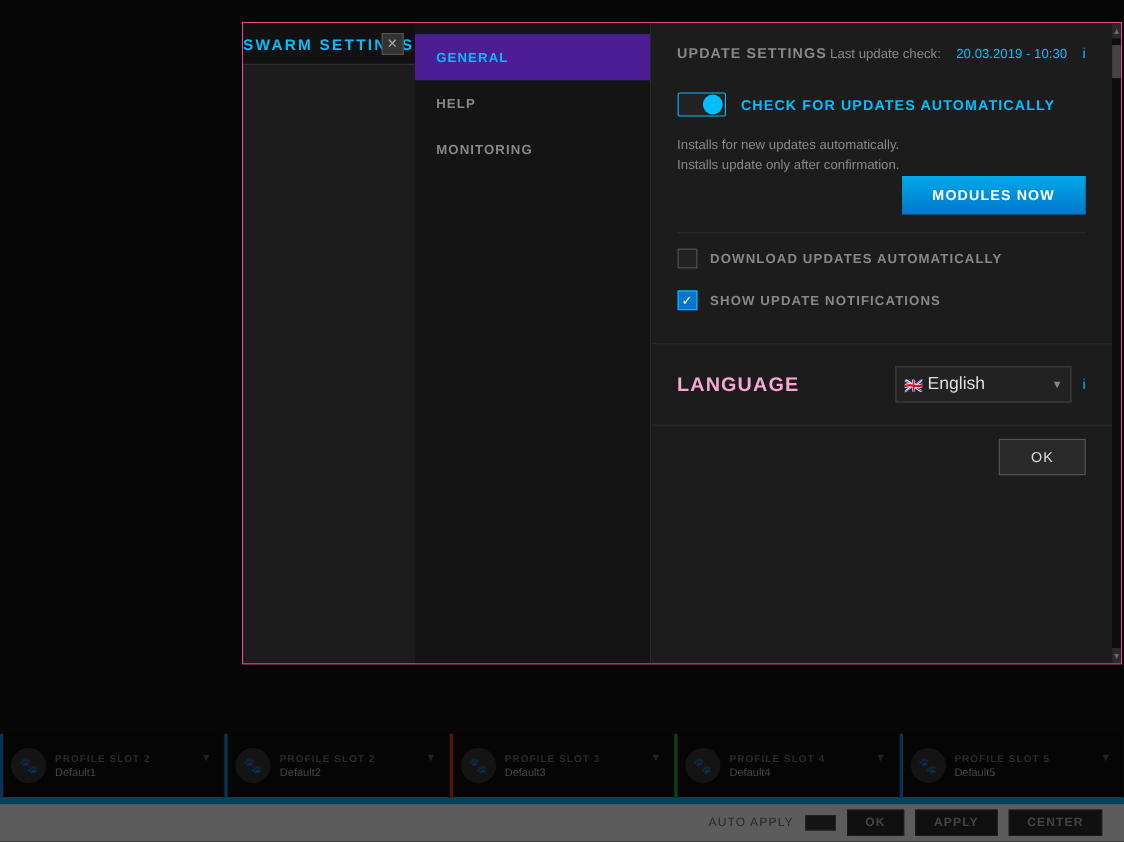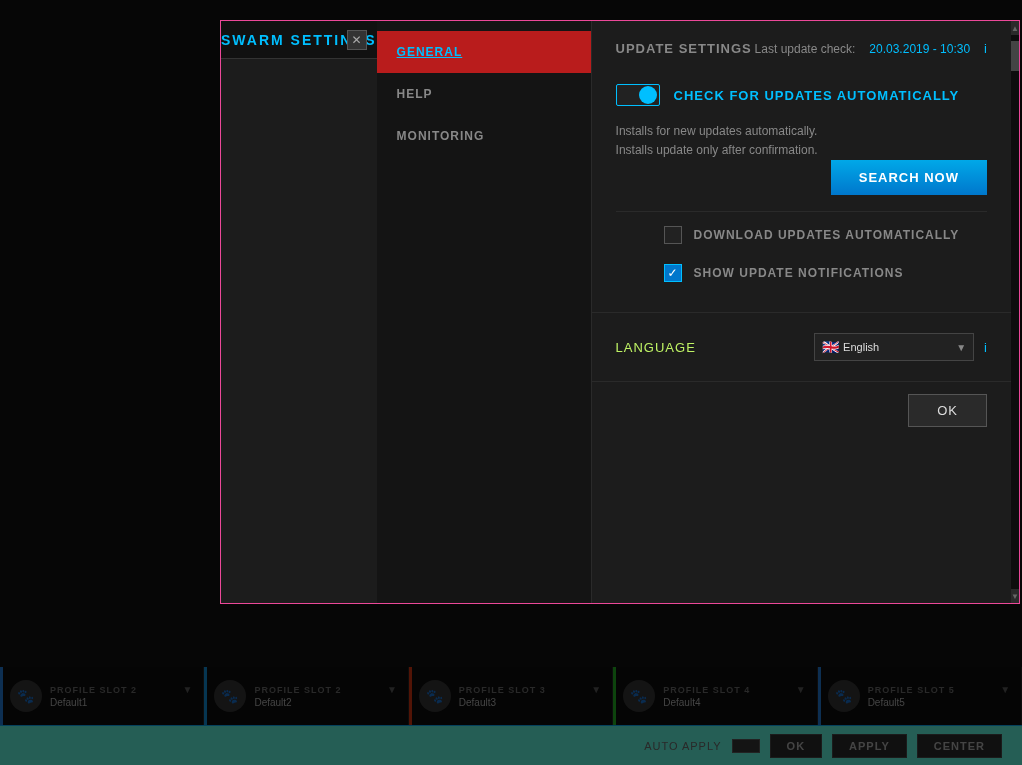--- a/index.html
+++ b/index.html
@@ -93,22 +93,21 @@
       padding: 14px 20px;
       color: #888;
       font-size: 12px;
       font-weight: bold;
       letter-spacing: 1px;
       cursor: pointer;
     }
 
     .sidebar-item.active {
       color: #00bfff;
-      background: #b91c1c;
-      text-decoration: underline;
+      background: #4c1d95;
     }
 
     
     .main-content {
       flex: 1;
       display: flex;
       flex-direction: column;
       background: #1c1c1c;
       overflow-y: auto;
       position: relative;
@@ -212,21 +211,20 @@
       letter-spacing: 1px;
       cursor: pointer;
     }
 
     
     .checkbox-row {
       display: flex;
       align-items: center;
       gap: 12px;
       padding: 10px 0;
-      margin-left: 48px;
     }
 
     .custom-checkbox {
       width: 18px;
       height: 18px;
       border: 1px solid #555;
       background: #222;
       cursor: pointer;
       flex-shrink: 0;
       display: flex;
@@ -254,38 +252,38 @@
 
     
     .language-section {
       padding: 20px 24px;
       display: flex;
       align-items: center;
       justify-content: space-between;
     }
 
     .language-title {
-      color: #bef264;
-      font-size: 13px;
-      font-weight: normal;
+      color: #f9a8d4;
+      font-size: 18px;
+      font-weight: bold;
       letter-spacing: 1px;
     }
 
     .language-right {
       display: flex;
       align-items: center;
       gap: 10px;
     }
 
     .language-select {
       background: #222;
       border: 1px solid #444;
       color: #ddd;
       padding: 7px 30px 7px 10px;
-      font-size: 11px;
+      font-size: 16px;
       cursor: pointer;
       appearance: none;
       -webkit-appearance: none;
       width: 160px;
       position: relative;
     }
 
     .select-wrapper {
       position: relative;
       display: inline-block;
@@ -373,28 +371,28 @@
       margin-top: 2px;
     }
 
     .slot-dropdown {
       color: #555;
       font-size: 10px;
     }
 
     
     .actions-bar {
-      background: #5eead4;
+      background: #e5e5e5;
       height: 40px;
       display: flex;
       align-items: center;
       justify-content: flex-end;
       padding: 0 20px;
       gap: 10px;
-      border-top: 1px solid #0ea5e9;
+      border-top: 6px solid #0ea5e9;
     }
 
     .auto-apply-label {
       color: #666;
       font-size: 11px;
       letter-spacing: 1px;
     }
 
     .auto-apply-check {
       width: 28px;
@@ -543,21 +541,21 @@
         <div class="toggle-row">
           <div class="toggle-switch">
             <div class="toggle-knob"></div>
           </div>
           <span class="toggle-label">CHECK FOR UPDATES AUTOMATICALLY</span>
         </div>
 
         <div class="description clearfix">
           <div>Installs for new updates automatically.</div>
           <div>Installs update only after confirmation.</div>
-          <button class="search-now-btn">SEARCH NOW</button>
+          <button class="search-now-btn">MODULES NOW</button>
         </div>
 
         <div class="divider-line"></div>
 
         <div class="checkbox-row">
           <div class="custom-checkbox"></div>
           <span class="checkbox-label">DOWNLOAD UPDATES AUTOMATICALLY</span>
         </div>
 
         <div class="checkbox-row">

